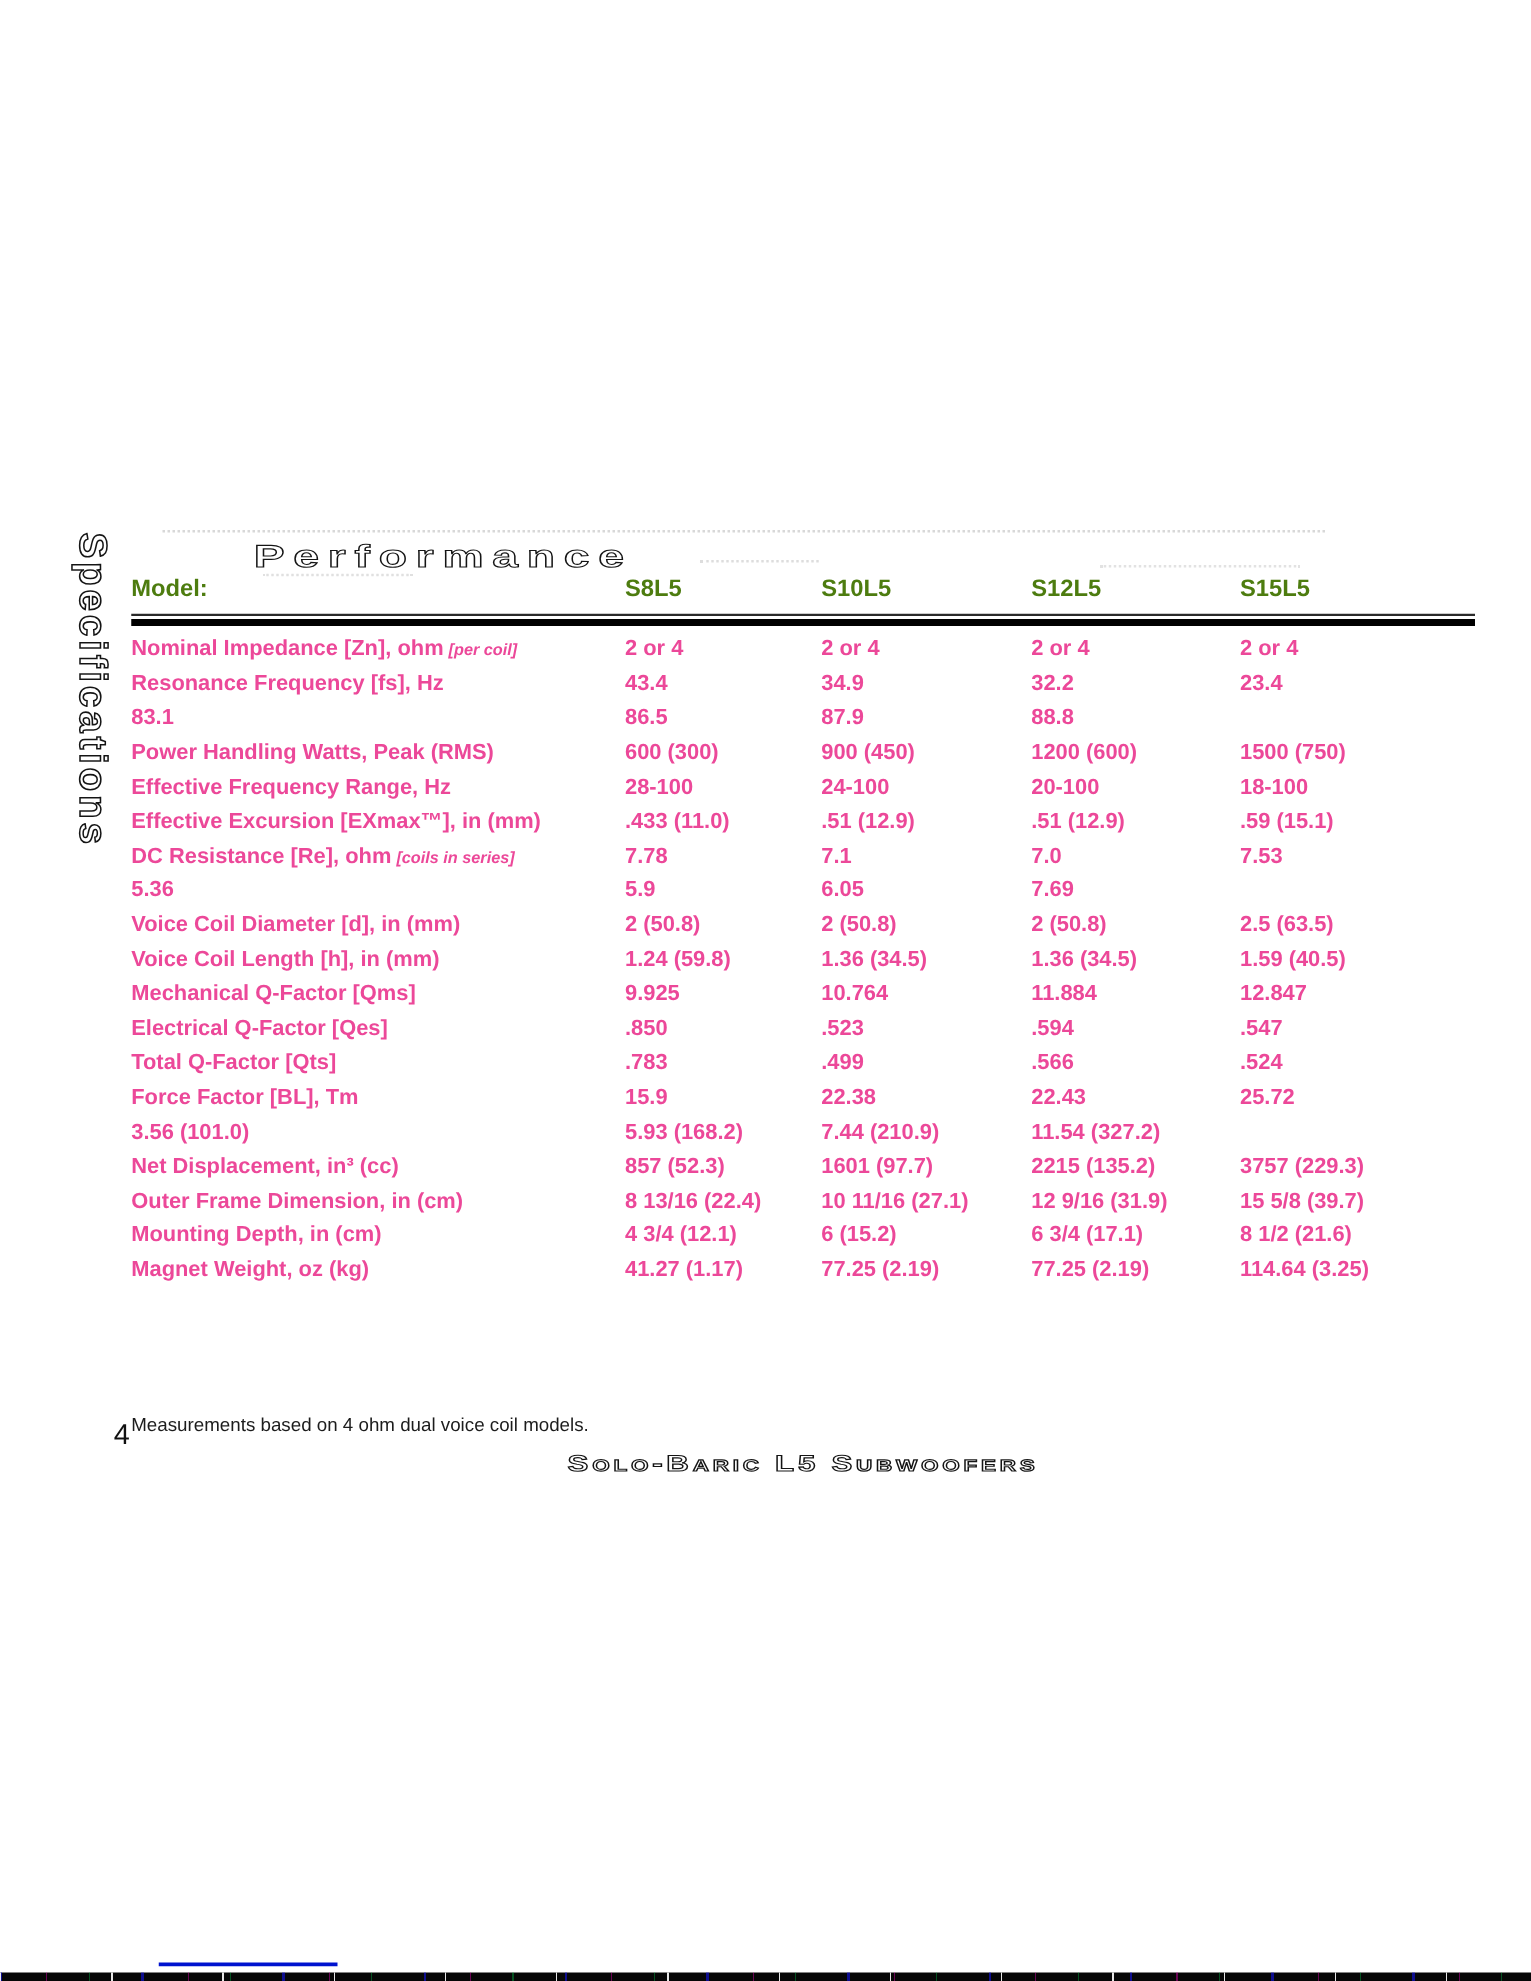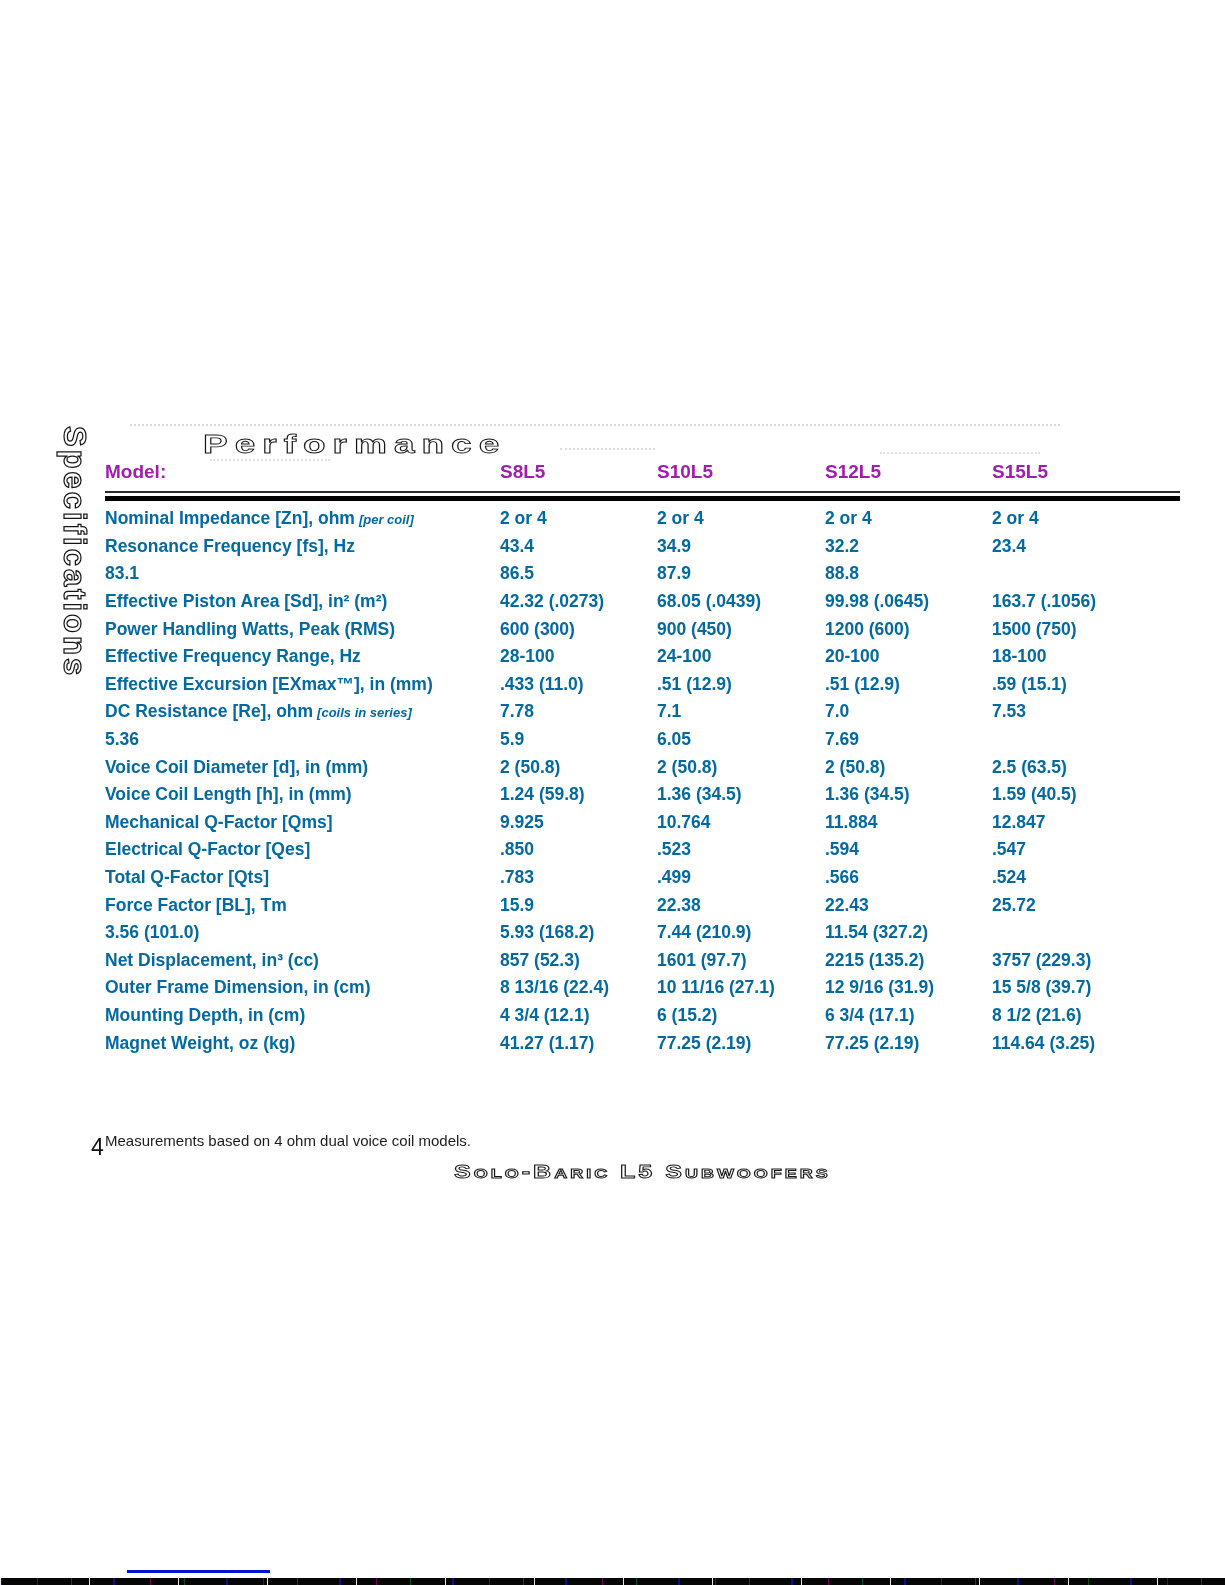--- a/index.html
+++ b/index.html
@@ -34,30 +34,30 @@
   .noise-b { left: 210px; top: 459px; width: 120px; border-top-color: #d4d4d4; }
   .noise-c { left: 560px; top: 448px; width: 95px;  border-top-color: #d0d0d0; }
   .noise-d { left: 880px; top: 452px; width: 160px; border-top-color: #d6d6d6; }
 
   .spec-table { position: absolute; left: 105px; top: 456px; width: 1075px; }
   .grid-cols {
     display: grid;
     grid-template-columns: 395px 157px 168px 167px 1fr;
     align-items: center;
   }
-  .thead { height: 32px; font-size: 19px; font-weight: 700; color: #a21caf; }
+  .thead { height: 32px; font-size: 19px; font-weight: 700; color: #4d7c0f; }
   .header-rule {
     height: 11px; margin-top: 3px; margin-bottom: 3px;
     background: linear-gradient(to bottom,
       #2a2a2a 0px, #2a2a2a 2px,
       #ffffff 2px, #ffffff 4.5px,
       #000000 4.5px, #000000 10px,
       #ffffff 10px);
   }
-  .tr { height: 27.6px; font-size: 17.5px; font-weight: 700; color: #0369a1; white-space: nowrap; }
+  .tr { height: 27.6px; font-size: 17.5px; font-weight: 700; color: #ec4899; white-space: nowrap; }
   .td-note { font-size: 13px; font-style: italic; font-weight: 700; margin-left: 4px; }
 
   .footnote {
     position: absolute; left: 105px; top: 1132px; width: 1075px;
     text-align: left; font-size: 15px; color: #1c1c1c; font-weight: 400;
   }
   .page-number {
     position: absolute; left: 91px; top: 1134px;
     font-size: 23px; color: #111; font-weight: 400;
   }
@@ -127,29 +127,20 @@
       <div>23.4</div>
     </div>
         <div class="tr grid-cols">
       <div>83.1</div>
       <div>86.5</div>
       <div>87.9</div>
       <div>88.8</div>
     </div>
         <div class="tr grid-cols">
       <div class="td-label">
-        <span>Effective Piston Area [Sd], in² (m²)</span><span class="td-note"></span>
-      </div>
-      <div>42.32 (.0273)</div>
-      <div>68.05 (.0439)</div>
-      <div>99.98 (.0645)</div>
-      <div>163.7 (.1056)</div>
-    </div>
-        <div class="tr grid-cols">
-      <div class="td-label">
         <span>Power Handling Watts, Peak (RMS)</span><span class="td-note"></span>
       </div>
       <div>600 (300)</div>
       <div>900 (450)</div>
       <div>1200 (600)</div>
       <div>1500 (750)</div>
     </div>
         <div class="tr grid-cols">
       <div class="td-label">
         <span>Effective Frequency Range, Hz</span><span class="td-note"></span>

